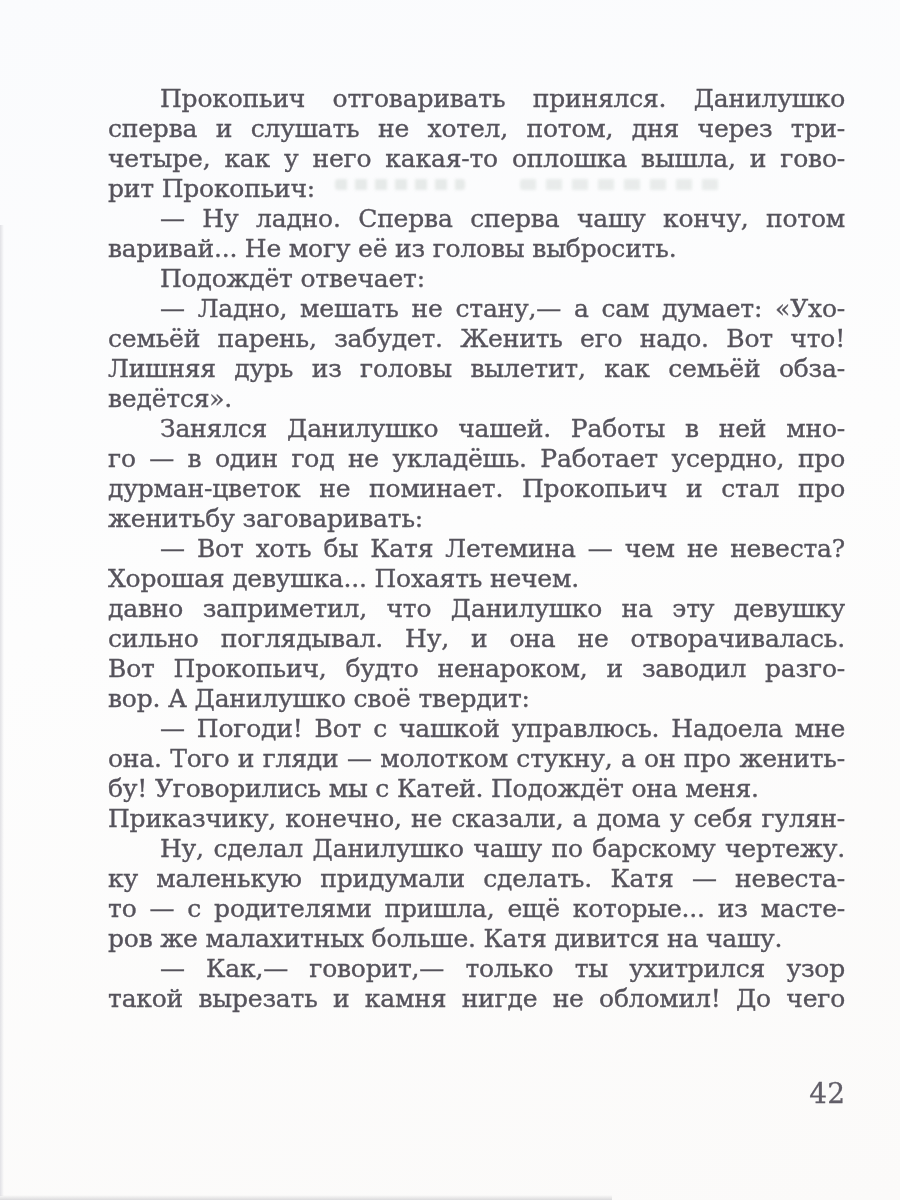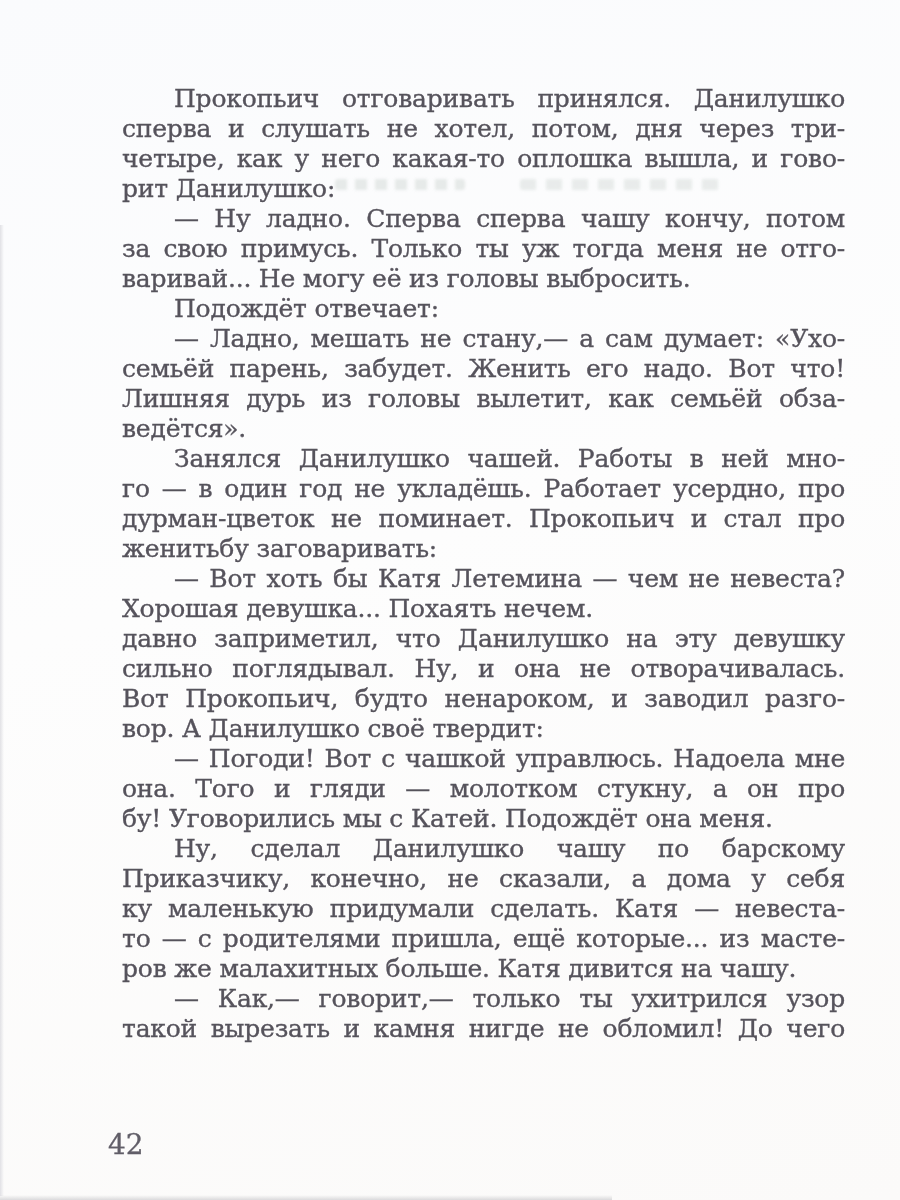--- a/index.html
+++ b/index.html
@@ -60,33 +60,32 @@
     font-size: 25px;
     letter-spacing: -0.2px;
     -webkit-text-stroke: 0.35px #56535c;
   }
   .ln {
     height: 30px;
     line-height: 30px;
     text-align: justify;
     text-align-last: justify;
     overflow: hidden;
-    margin-left: 14px;
   }
   .ln.indent { padding-left: 52px; }
   .ln.end { text-align-last: left; }
   
   #folio {
     position: absolute;
     left: 108px;
-    top: 1127px;
+    top: 1076px;
     width: 737px;
     height: 36px;
     line-height: 36px;
-    text-align: left;
+    text-align: right;
     font-size: 28px;
     color: #615e68;
     -webkit-text-stroke: 0.3px #615e68;
   }
 </style>
 </head>
 <body>
 
 <div id="page">
 
@@ -95,44 +94,43 @@
 
   <div class="bleed">
     <div class="blob b1"></div>
     <div class="blob b2"></div>
   </div>
 
   <div id="text-block">
       <div class="ln indent">Прокопьич отговаривать принялся. Данилушко</div>
       <div class="ln">сперва и слушать не хотел, потом, дня через три-</div>
       <div class="ln">четыре, как у него какая-то оплошка вышла, и гово-</div>
-      <div class="ln end">рит Данилушко:</div>
+      <div class="ln end">рит Прокопьич:</div>
       <div class="ln indent">— Ну ладно. Сперва сперва чашу кончу, потом</div>
-      <div class="ln">за свою примусь. Только ты уж тогда меня не отго-</div>
       <div class="ln end">варивай... Не могу её из головы выбросить.</div>
       <div class="ln indent end">Подождёт отвечает:</div>
       <div class="ln indent">— Ладно, мешать не стану,— а сам думает: «Ухо-</div>
       <div class="ln">семьёй парень, забудет. Женить его надо. Вот что!</div>
       <div class="ln">Лишняя дурь из головы вылетит, как семьёй обза-</div>
       <div class="ln end">ведётся».</div>
       <div class="ln indent">Занялся Данилушко чашей. Работы в ней мно-</div>
       <div class="ln">го — в один год не укладёшь. Работает усердно, про</div>
       <div class="ln">дурман-цветок не поминает. Прокопьич и стал про</div>
       <div class="ln end">женитьбу заговаривать:</div>
       <div class="ln indent">— Вот хоть бы Катя Летемина — чем не невеста?</div>
       <div class="ln end">Хорошая девушка... Похаять нечем.</div>
       <div class="ln">давно заприметил, что Данилушко на эту девушку</div>
       <div class="ln">сильно поглядывал. Ну, и она не отворачивалась.</div>
       <div class="ln">Вот Прокопьич, будто ненароком, и заводил разго-</div>
       <div class="ln end">вор. А Данилушко своё твердит:</div>
       <div class="ln indent">— Погоди! Вот с чашкой управлюсь. Надоела мне</div>
       <div class="ln">она. Того и гляди — молотком стукну, а он про женить-</div>
       <div class="ln end">бу! Уговорились мы с Катей. Подождёт она меня.</div>
+      <div class="ln">Приказчику, конечно, не сказали, а дома у себя гулян-</div>
       <div class="ln indent">Ну, сделал Данилушко чашу по барскому чертежу.</div>
-      <div class="ln">Приказчику, конечно, не сказали, а дома у себя гулян-</div>
       <div class="ln">ку маленькую придумали сделать. Катя — невеста-</div>
       <div class="ln">то — с родителями пришла, ещё которые... из масте-</div>
       <div class="ln end">ров же малахитных больше. Катя дивится на чашу.</div>
       <div class="ln indent">— Как,— говорит,— только ты ухитрился узор</div>
       <div class="ln">такой вырезать и камня нигде не обломил! До чего</div>
     </div>
 
   <div id="folio">42</div>
 
 </div>

